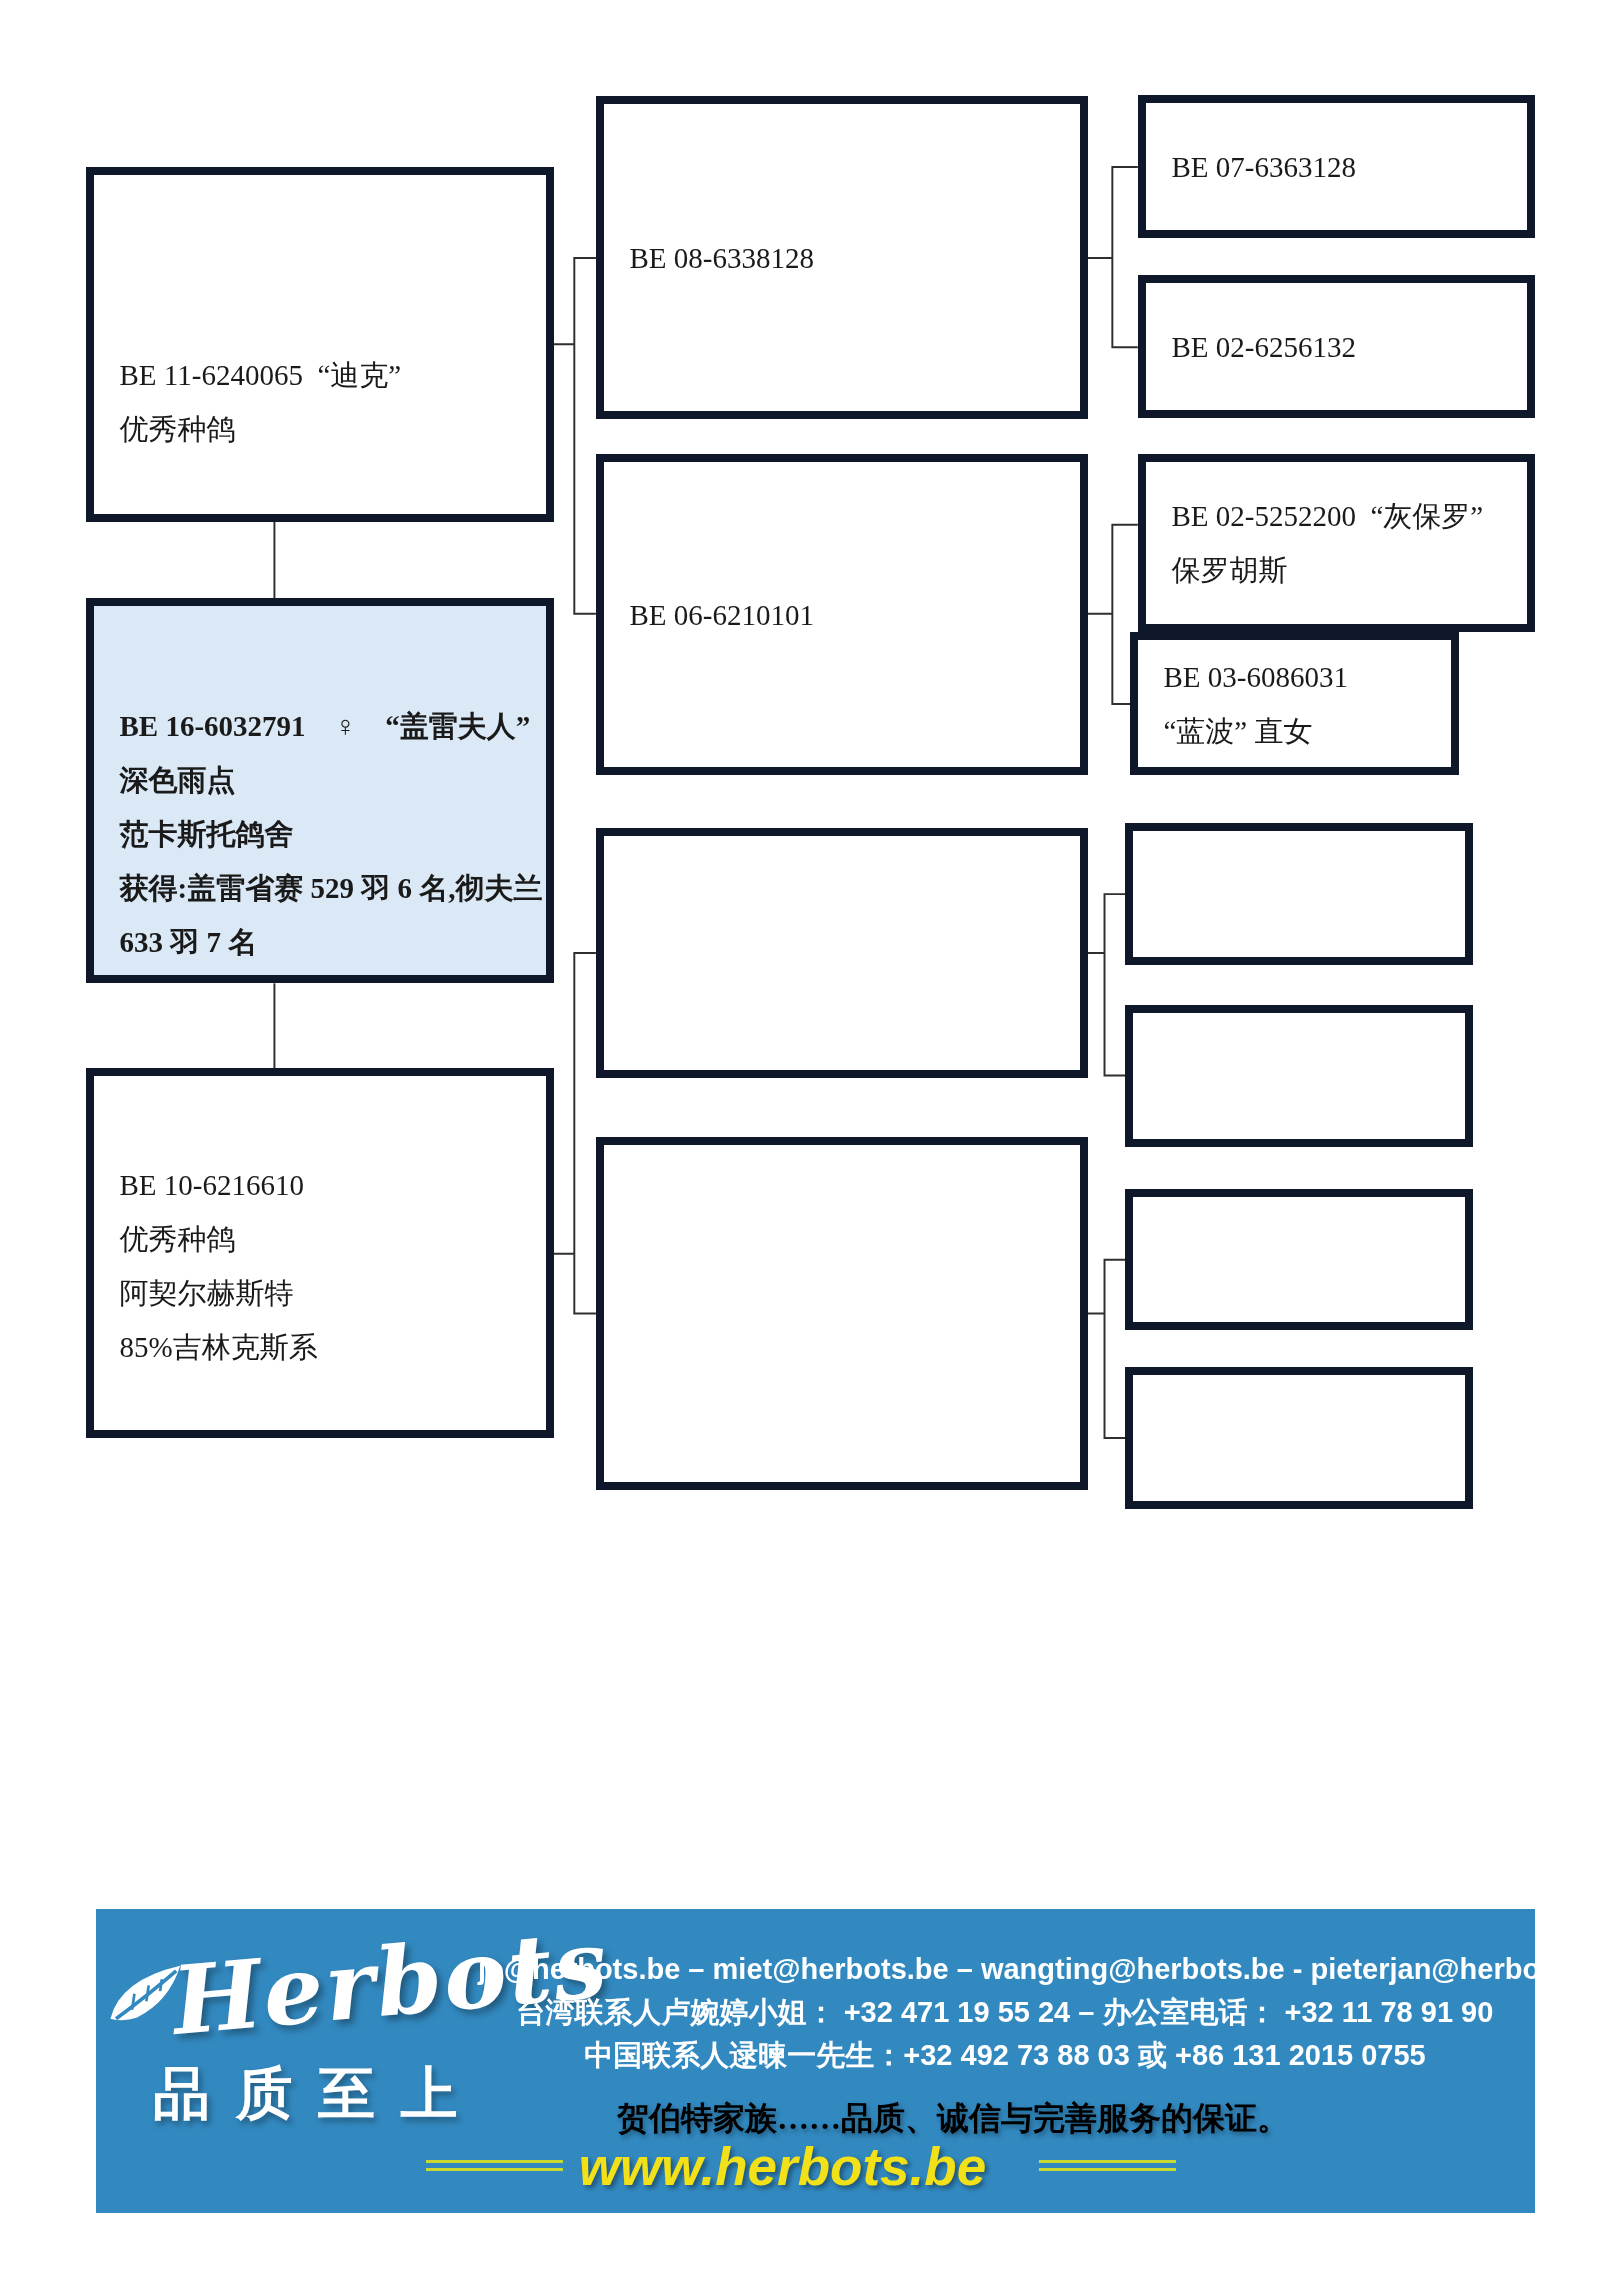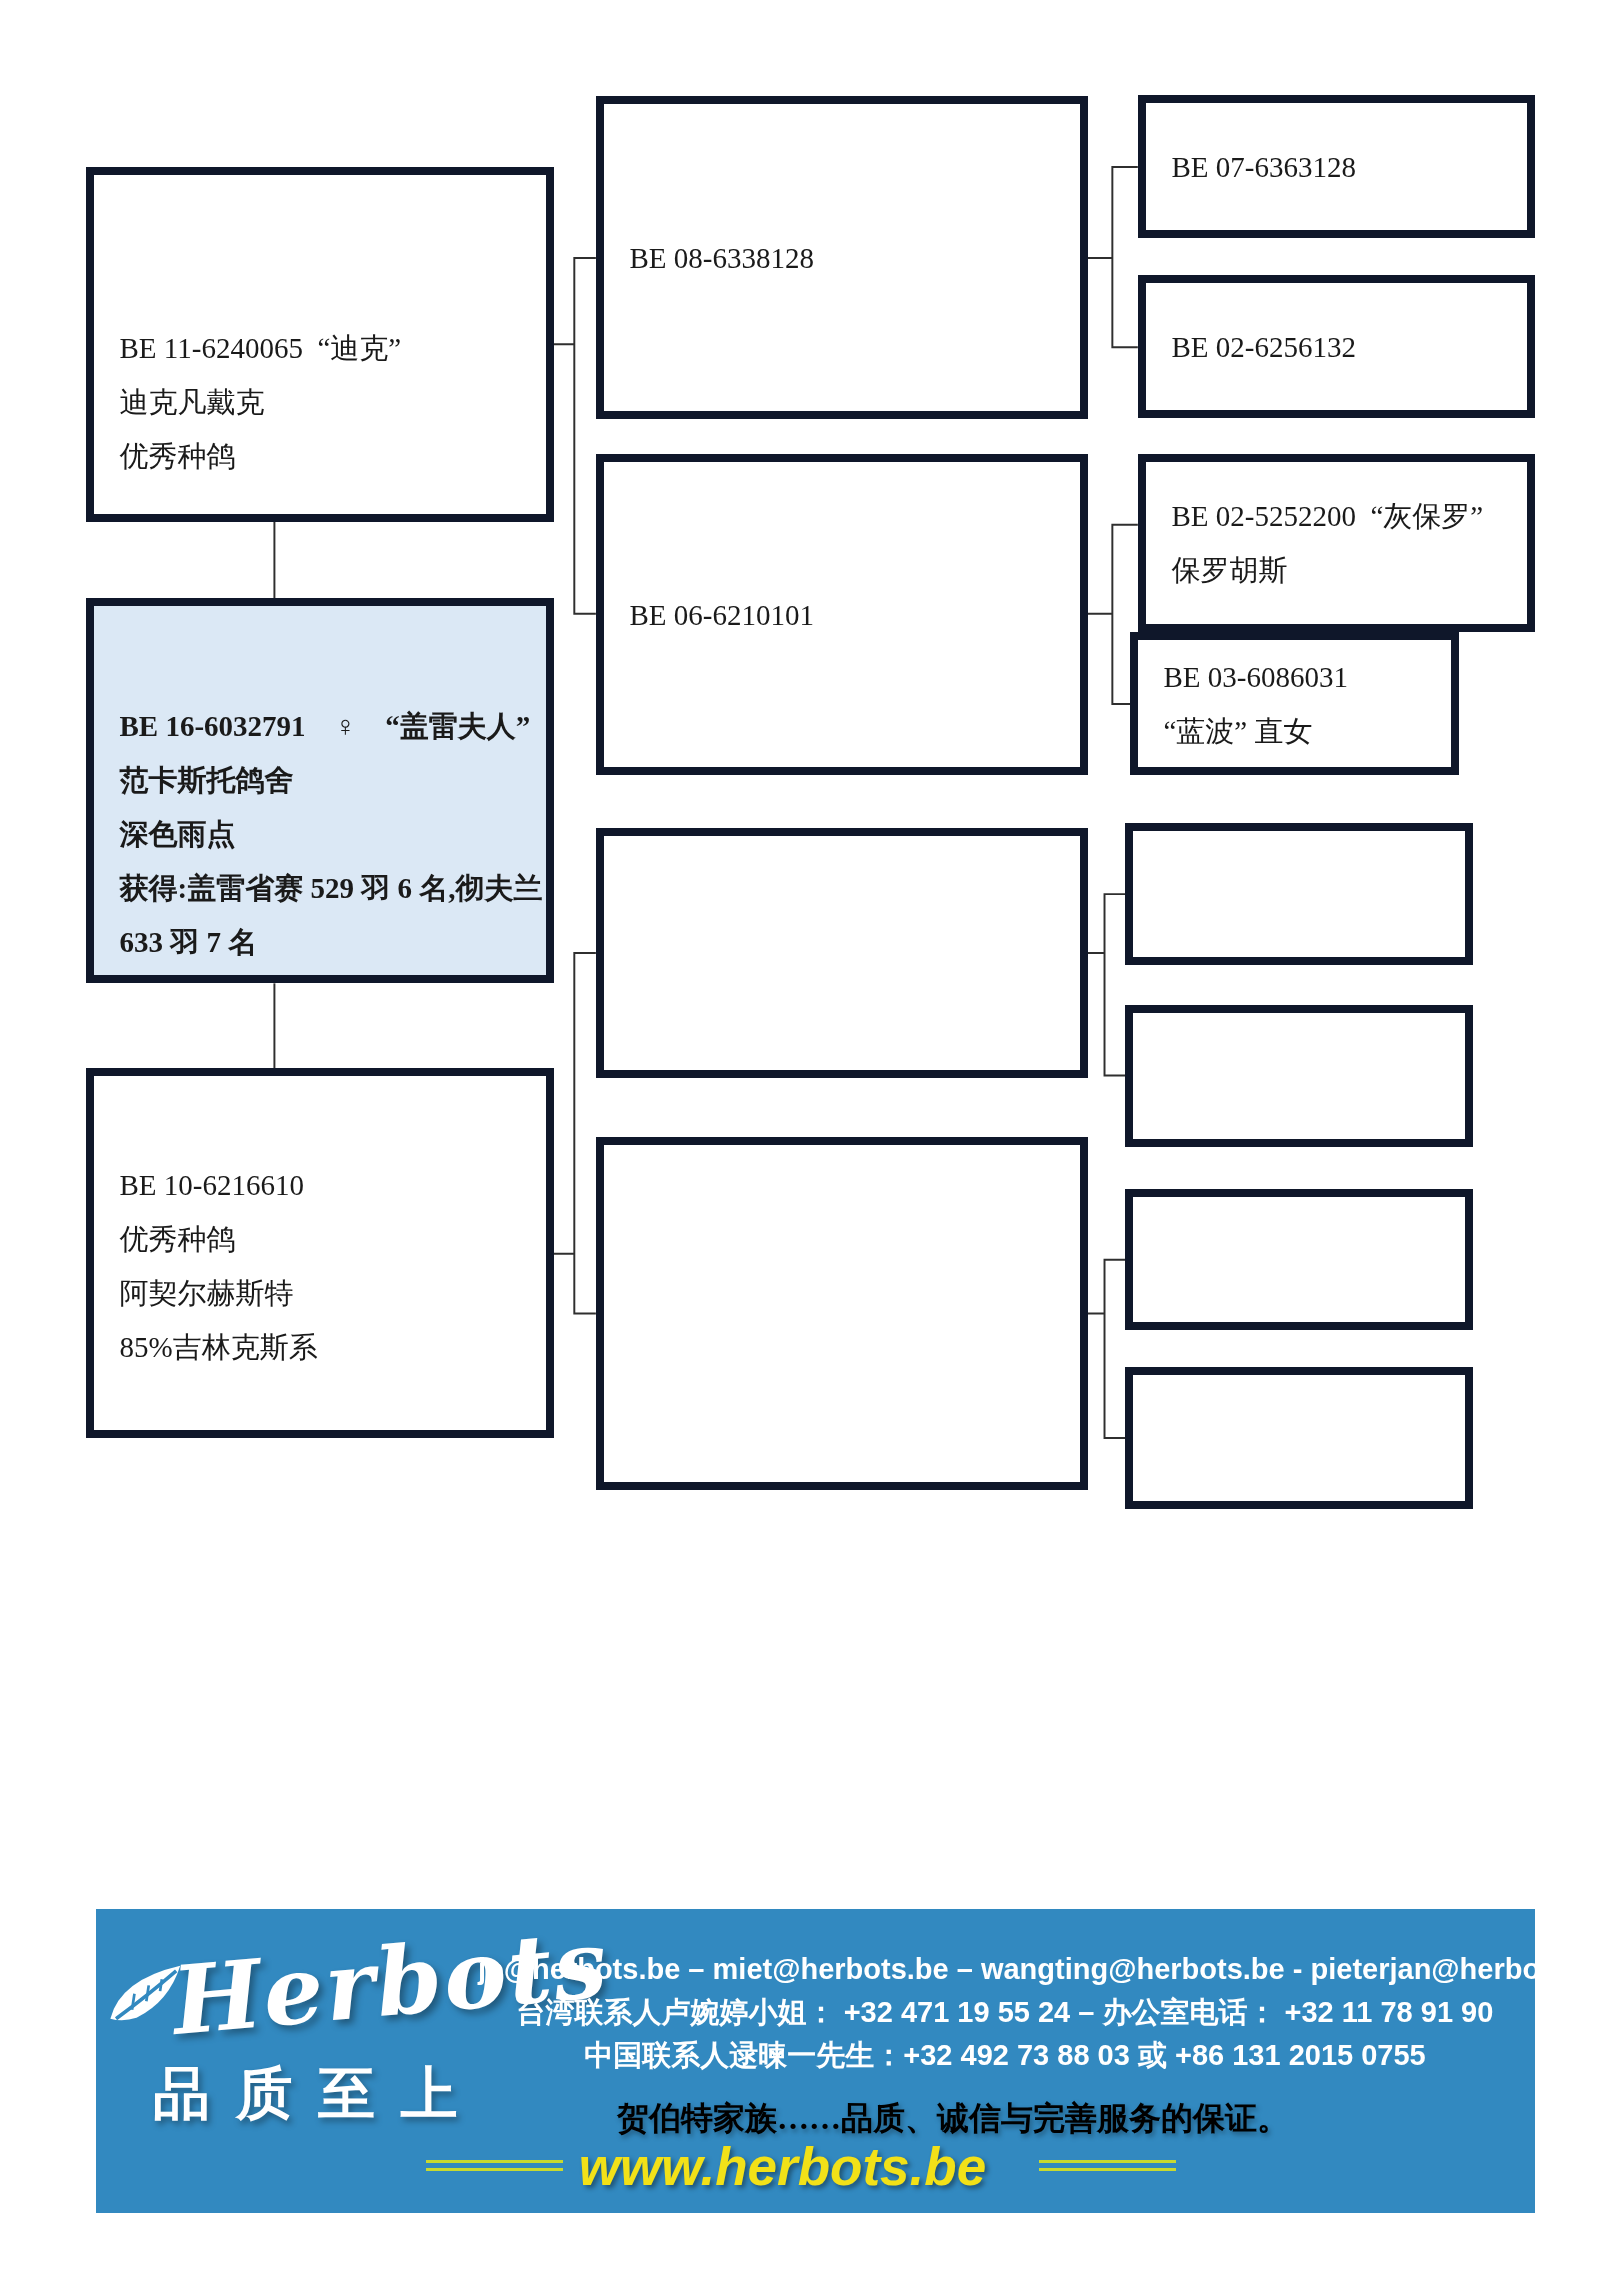--- a/index.html
+++ b/index.html
@@ -113,28 +113,27 @@
 
       <path d="M1110 263 H1135 M1161 170 H1135 V354 H1161"></path>
       <path d="M1110 626 H1135 M1161 535 H1135 V718 H1161"></path>
       <path d="M1110 972 H1127 M1148 912 H1127 V1097 H1148"></path>
       <path d="M1110 1340 H1127 M1148 1285 H1127 V1467 H1148"></path>
     </g>
   </svg>
 
   <div class="pbox b-sire">
     <div class="bl">BE 11-6240065  “迪克”</div>
-    <div class="bl">迪克凡戴克</div>
     <div class="bl">优秀种鸽</div>
   </div>
 
   <div class="pbox hl bold b-subject">
     <div class="bl">BE 16-6032791　♀　“盖雷夫人”</div>
+    <div class="bl">深色雨点</div>
     <div class="bl">范卡斯托鸽舍</div>
-    <div class="bl">深色雨点</div>
     <div class="bl">获得:盖雷省赛 529 羽 6 名,彻夫兰</div>
     <div class="bl">633 羽 7 名</div>
   </div>
 
   <div class="pbox b-dam">
     <div class="bl">BE 10-6216610</div>
     <div class="bl">优秀种鸽</div>
     <div class="bl">阿契尔赫斯特</div>
     <div class="bl">85%吉林克斯系</div>
   </div>

